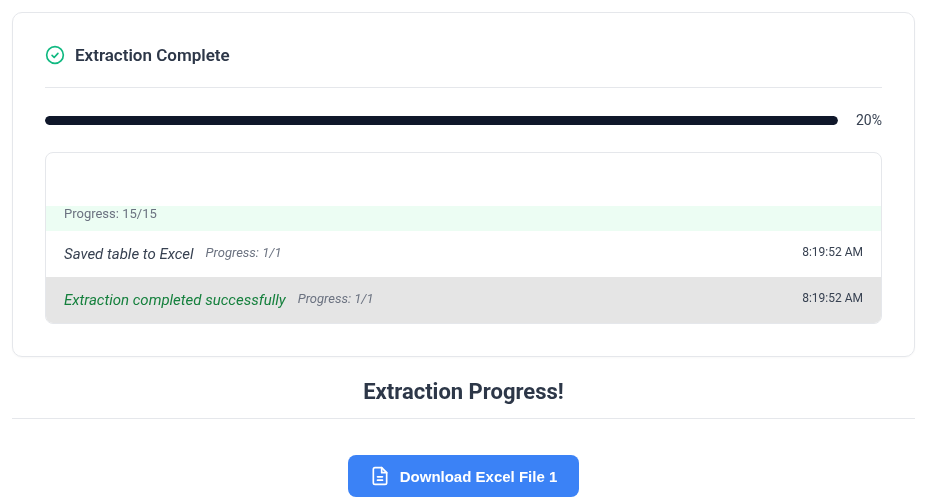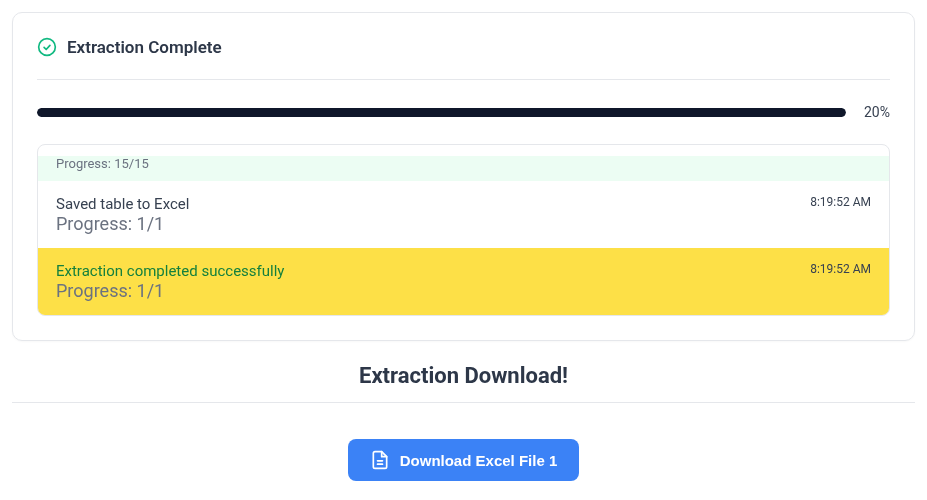--- a/index.html
+++ b/index.html
@@ -9,21 +9,21 @@
     }
     body {
       font-family: -apple-system, BlinkMacSystemFont, "Segoe UI", Roboto, "Helvetica Neue", Arial, sans-serif;
       background: #ffffff;
       padding: 12px;
       width: 927px;
     }
     .card {
       border: 1px solid #e5e7eb;
       border-radius: 10px;
-      padding: 24px;
+      padding: 32px;
       box-shadow: 0 1px 2px rgba(0,0,0,0.03);
     }
     .card-header {
       display: flex;
       align-items: center;
       justify-content: space-between;
       padding-bottom: 22px;
       border-bottom: 1px solid #e5e7eb;
       margin-bottom: 24px;
     }
@@ -84,41 +84,42 @@
       flex-direction: column;
       justify-content: flex-end;
     }
     .log-item {
       padding: 14px 18px;
       display: flex;
       justify-content: space-between;
       align-items: flex-start;
     }
     .log-item.green {
-      background: #fde047;
+      background: #e5e5e5;
     }
     .log-item.white {
       background: #ffffff;
     }
     .log-left {
       display: flex;
-      flex-direction: column;
-      gap: 0;
+      flex-direction: row;
+      gap: 12px;
+      font-style: italic;
     }
     .log-title {
       font-size: 15px;
     }
     .log-item.green .log-title {
       color: #15803d;
     }
     .log-item.white .log-title {
       color: #374151;
     }
     .log-progress {
-      font-size: 18px;
+      font-size: 13px;
       color: #6b7280;
     }
     .log-time {
       font-size: 12px;
       color: #374151;
     }
     .complete-section {
       text-align: center;
       margin-top: 22px;
     }
@@ -194,21 +195,21 @@
           <div class="log-title">Extraction completed successfully</div>
           <div class="log-progress">Progress: 1/1</div>
         </div>
         <div class="log-time">8:19:52 AM</div>
       </div>
     </div>
   </div>
 </div>
 
 <div class="complete-section">
-  <div class="complete-heading">Extraction Download!</div>
+  <div class="complete-heading">Extraction Progress!</div>
   <button class="download-btn">
     <svg class="file-icon" viewBox="0 0 24 24" fill="none" stroke="currentColor" stroke-width="2" stroke-linecap="round" stroke-linejoin="round">
       <path d="M14 2H6a2 2 0 0 0-2 2v16a2 2 0 0 0 2 2h12a2 2 0 0 0 2-2V8z"></path>
       <polyline points="14 2 14 8 20 8"></polyline>
       <line x1="9" y1="13" x2="15" y2="13"></line>
       <line x1="9" y1="17" x2="15" y2="17"></line>
     </svg>
     <span>Download Excel File 1</span>
   </button>
 </div>

